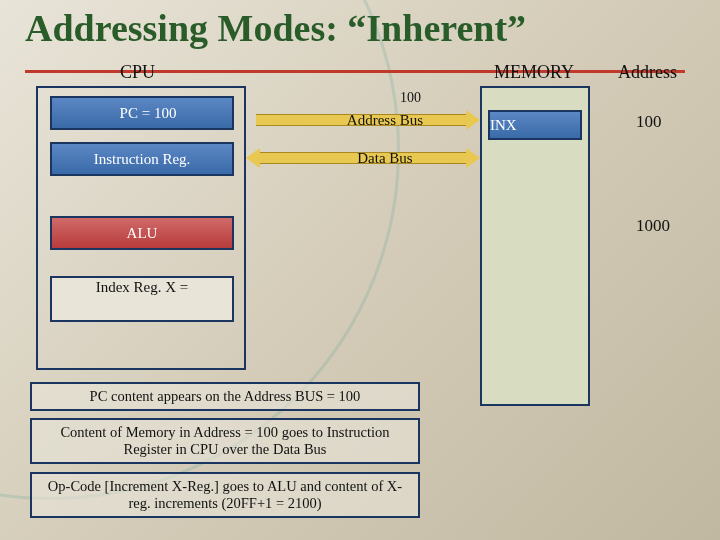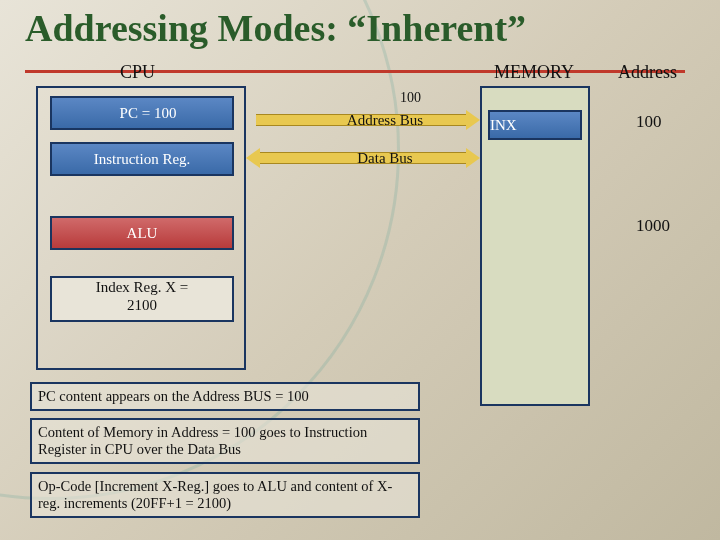--- a/index.html
+++ b/index.html
@@ -125,21 +125,21 @@
     position: absolute;
     left: 400px; top: 90px;
     font-size: 14px; color: #111;
   }
   .caption {
     position: absolute;
     left: 30px;
     width: 390px;
     border: 2px solid #1a3560;
     background: rgba(232,228,216,0.6);
-    text-align: left;
+    text-align: center;
     font-size: 14.5px;
     padding: 4px 6px;
     color: #111;
   }
   .caption.c1 { top: 382px; }
   .caption.c2 { top: 418px; }
   .caption.c3 { top: 472px; }
 </style>
 </head>
 <body>
@@ -151,21 +151,20 @@
 <div class="cpu-label">CPU</div>
 <div class="mem-label">MEMORY</div>
 <div class="addr-label">Address</div>
 
 <div class="cpu-box">
   <div class="reg pc">PC = 100</div>
   <div class="reg ir">Instruction Reg.</div>
   <div class="reg alu">ALU</div>
   <div class="reg idx">
     <div>Index Reg. X =</div>
-    <div>2100</div>
   </div>
 </div>
 
 <div class="mem-box">
   <div class="mem-cell c1">INX</div>
 </div>
 
 <div class="addr-val a1">100</div>
 <div class="addr-val a2">1000</div>
 

